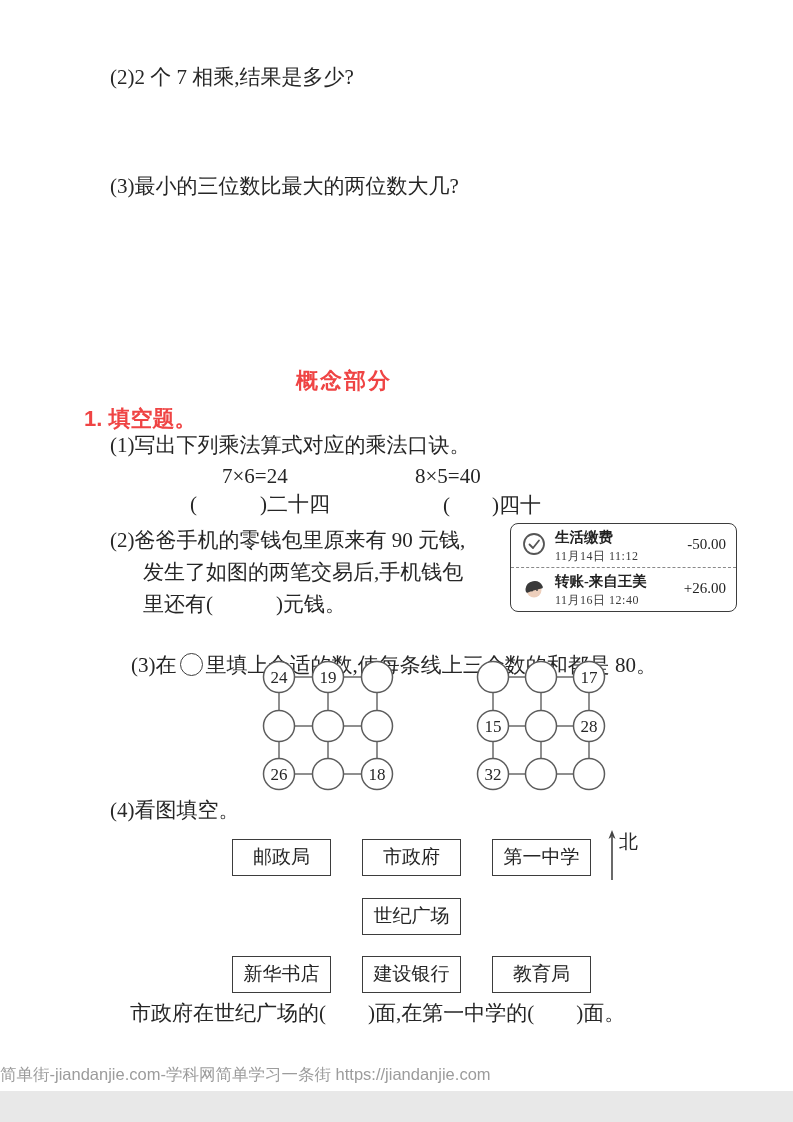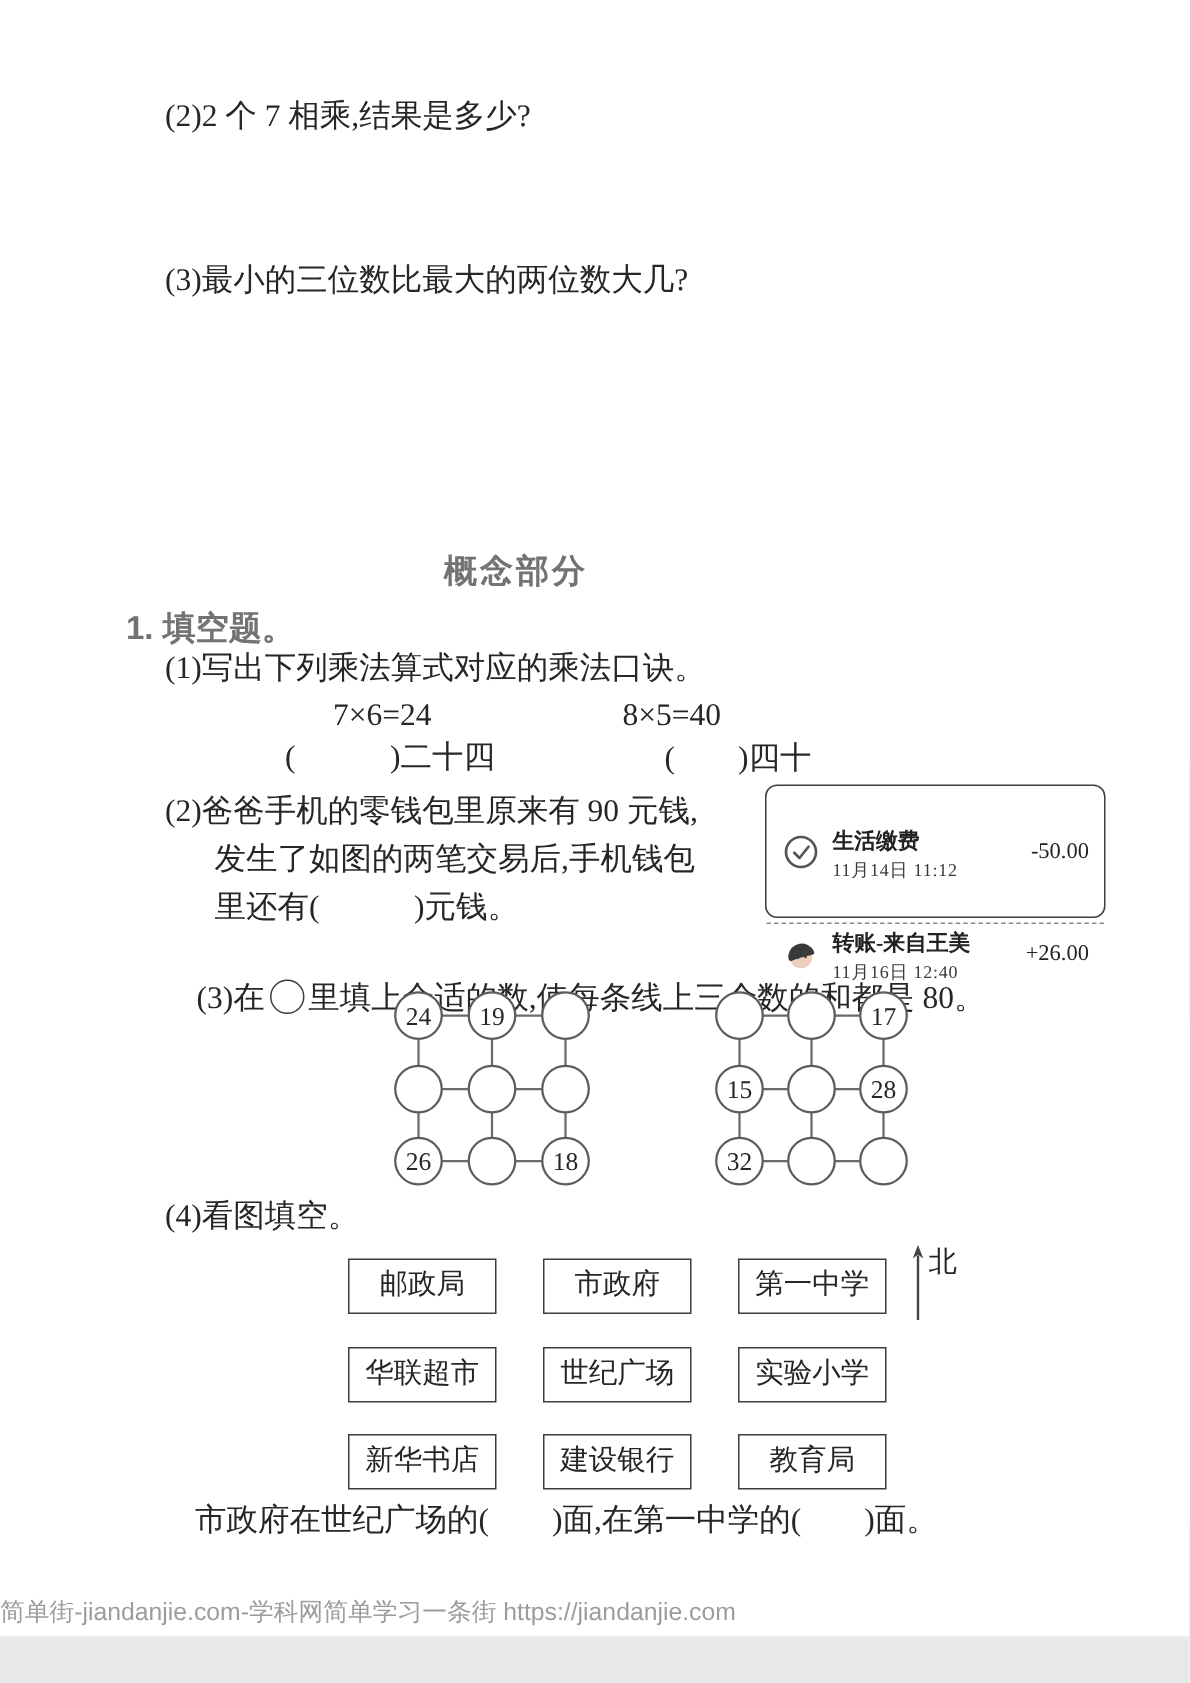--- a/index.html
+++ b/index.html
@@ -7,32 +7,32 @@
     position:relative;
     width:793px;height:1091px;
     margin:0 auto;
     background:#ffffff;
     font-family:"Liberation Serif","DejaVu Serif",serif;
     color:#262626;
     overflow:hidden;
   }
   .abs{position:absolute;}
   .q-text{font-size:21px;line-height:1.4;white-space:pre;}
-  .heading{font-family:"Liberation Sans","DejaVu Sans",sans-serif;font-weight:bold;color:#737373;}
+  .heading{font-family:"Liberation Sans","DejaVu Sans",sans-serif;font-weight:bold;color:#ef4444;}
   .section-title{top:366px;left:0;width:688px;text-align:center;font-size:22px;letter-spacing:2px;}
   .q1-heading{top:404px;left:84px;font-size:22px;}
   .eq{font-size:21px;white-space:pre;}
   
   .txn-box{
     left:510px;top:523px;width:227px;height:89px;
     border:1.6px solid #3d3d3d;border-radius:8px;
     box-sizing:border-box;
     background:#fff;
   }
-  .txn-row{position:relative;height:43px;box-sizing:border-box;padding:4px 10px 0 44px;margin-top:24px;}
+  .txn-row{position:relative;height:43px;box-sizing:border-box;padding:4px 10px 0 44px;}
   .txn-row.second{border-top:1.5px dashed #8a8a8a;}
   .txn-icon{position:absolute;left:10px;top:7px;width:26px;height:26px;}
   .txn-title{font-size:14.5px;font-weight:bold;color:#222;line-height:1.25;}
   .txn-amount{position:absolute;right:10px;top:12px;font-size:15px;color:#222;}
   .txn-date{font-size:12px;color:#3a3a3a;margin-top:2px;letter-spacing:.5px;}
   
   .inline-circle{
     display:inline-block;width:21px;height:21px;border:1.4px solid #3d3d3d;border-radius:50%;
     vertical-align:-4px;margin:0 3px;
   }
@@ -158,23 +158,21 @@
         <circle cx="301" cy="124" r="15.5" fill="#fff" stroke="#5c5c5c" stroke-width="1.5"></circle>
         <circle cx="349" cy="124" r="15.5" fill="#fff" stroke="#5c5c5c" stroke-width="1.5"></circle>
       </g>
     </svg>
 
   <div class="abs q-text" style="top:796px;left:110px;">(4)看图填空。</div>
 
   <div class="abs bldg row0 col0">邮政局</div>
   <div class="abs bldg row0 col1">市政府</div>
   <div class="abs bldg row0 col2">第一中学</div>
-  <div class="abs bldg row1 col0">华联超市</div>
   <div class="abs bldg row1 col1">世纪广场</div>
-  <div class="abs bldg row1 col2">实验小学</div>
   <div class="abs bldg row2 col0">新华书店</div>
   <div class="abs bldg row2 col1">建设银行</div>
   <div class="abs bldg row2 col2">教育局</div>
 
   <svg class="abs" style="top:830px;left:604px;" width="16" height="52" viewBox="0 0 16 52">
     <line x1="8" y1="50" x2="8" y2="7" stroke="#444" stroke-width="1.6"></line>
     <path d="M8 0 L4.5 9 L8 6.5 L11.5 9 Z" fill="#444"></path>
   </svg>
   <div class="abs q-text north-label">北</div>
 

